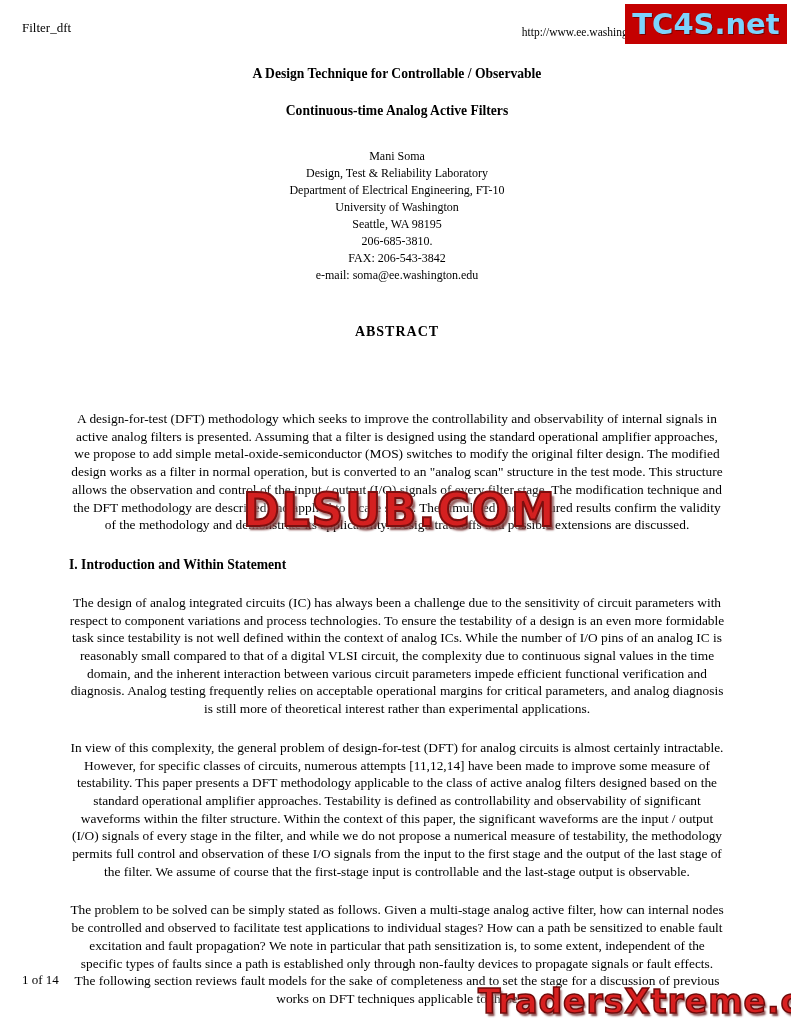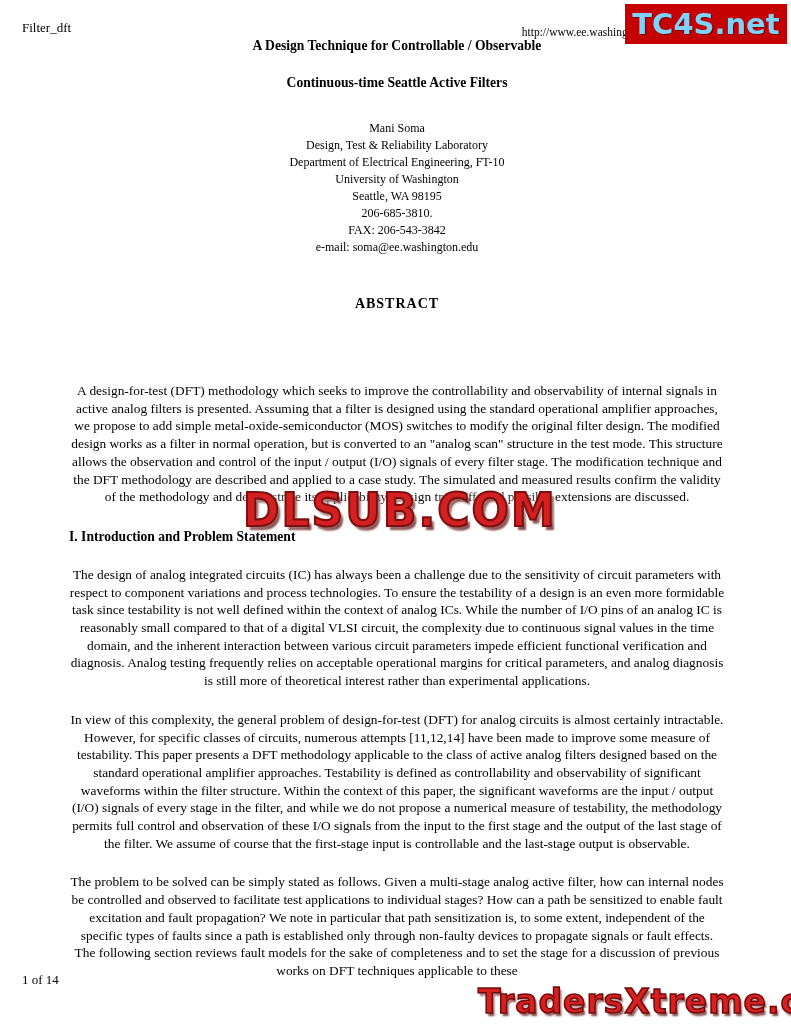--- a/index.html
+++ b/index.html
@@ -13,21 +13,21 @@
   }
   .header-url{font-size:11.5px;margin-top:6px;max-width:430px;}
   .wm-tc4s{
     position:absolute;top:4px;right:4px;width:162px;height:40px;
     background:#c40000;color:#7dd3fc;display:flex;align-items:center;justify-content:center;
     font-family:"DejaVu Sans", sans-serif;font-weight:bold;font-size:29px;
     letter-spacing:0px;text-shadow:1px 1px 0 #7a0000;
   }
   .content{padding:0 66px 0 69px;}
   .title{
-    text-align:center;font-weight:bold;font-size:13.6px;
+    text-align:center;font-weight:bold;font-size:13.6px;margin-top:28px;
   }
   .title-line2{margin-top:21px;}
   .author-block{
     text-align:center;font-size:12px;line-height:17px;margin-top:29px;
   }
   .abstract-heading{
     text-align:center;font-weight:bold;font-size:14px;letter-spacing:1px;margin-top:40px;
   }
   p.body-par{
     font-size:13.4px;line-height:17.7px;margin:0;text-align:center;
@@ -59,38 +59,38 @@
 
 <div class="page-header">
   <span>Filter_dft</span>
   <span class="header-url">http://www.ee.washington.edu/grad/mad/filter.dft.html</span>
 </div>
 
 <div class="wm-tc4s">TC4S.net</div>
 
 <div class="content">
   <div class="title">A Design Technique for Controllable / Observable</div>
-  <div class="title title-line2">Continuous-time Seattle Active Filters</div>
+  <div class="title title-line2">Continuous-time Analog Active Filters</div>
 
   <div class="author-block">
     <div>Mani Soma</div>
     <div>Design, Test &amp; Reliability Laboratory</div>
     <div>Department of Electrical Engineering, FT-10</div>
     <div>University of Washington</div>
     <div>Seattle, WA 98195</div>
     <div>206-685-3810.</div>
     <div>FAX: 206-543-3842</div>
     <div>e-mail: soma@ee.washington.edu</div>
   </div>
 
   <div class="abstract-heading">ABSTRACT</div>
 
   <p class="body-par abstract-par">A design-for-test (DFT) methodology which seeks to improve the controllability and observability of internal signals in active analog filters is presented. Assuming that a filter is designed using the standard operational amplifier approaches, we propose to add simple metal-oxide-semiconductor (MOS) switches to modify the original filter design. The modified design works as a filter in normal operation, but is converted to an "analog scan" structure in the test mode. This structure allows the observation and control of the input / output (I/O) signals of every filter stage. The modification technique and the DFT methodology are described and applied to a case study. The simulated and measured results confirm the validity of the methodology and demonstrate its applicability. Design tradeoffs and possible extensions are discussed.</p>
 
-  <div class="section-heading">I. Introduction and Problem Statement</div>
+  <div class="section-heading">I. Introduction and Within Statement</div>
 
   <p class="body-par par-gap">The design of analog integrated circuits (IC) has always been a challenge due to the sensitivity of circuit parameters with respect to component variations and process technologies. To ensure the testability of a design is an even more formidable task since testability is not well defined within the context of analog ICs. While the number of I/O pins of an analog IC is reasonably small compared to that of a digital VLSI circuit, the complexity due to continuous signal values in the time domain, and the inherent interaction between various circuit parameters impede efficient functional verification and diagnosis. Analog testing frequently relies on acceptable operational margins for critical parameters, and analog diagnosis is still more of theoretical interest rather than experimental applications.</p>
   <p class="body-par par-gap">In view of this complexity, the general problem of design-for-test (DFT) for analog circuits is almost certainly intractable. However, for specific classes of circuits, numerous attempts [11,12,14] have been made to improve some measure of testability. This paper presents a DFT methodology applicable to the class of active analog filters designed based on the standard operational amplifier approaches. Testability is defined as controllability and observability of significant waveforms within the filter structure. Within the context of this paper, the significant waveforms are the input / output (I/O) signals of every stage in the filter, and while we do not propose a numerical measure of testability, the methodology permits full control and observation of these I/O signals from the input to the first stage and the output of the last stage of the filter. We assume of course that the first-stage input is controllable and the last-stage output is observable.</p>
   <p class="body-par par-gap">The problem to be solved can be simply stated as follows. Given a multi-stage analog active filter, how can internal nodes be controlled and observed to facilitate test applications to individual stages? How can a path be sensitized to enable fault excitation and fault propagation? We note in particular that path sensitization is, to some extent, independent of the specific types of faults since a path is established only through non-faulty devices to propagate signals or fault effects. The following section reviews fault models for the sake of completeness and to set the stage for a discussion of previous works on DFT techniques applicable to these</p>
 </div>
 
 <div class="wm-dlsub">DLSUB.COM</div>
 
 <div class="page-footer">1 of 14</div>
 

